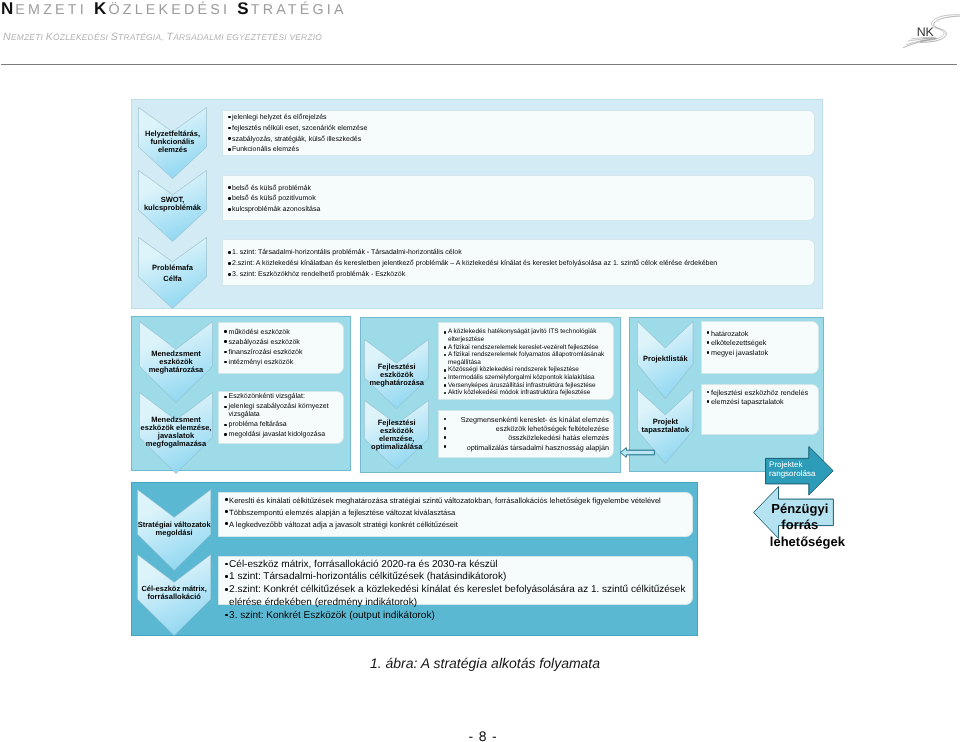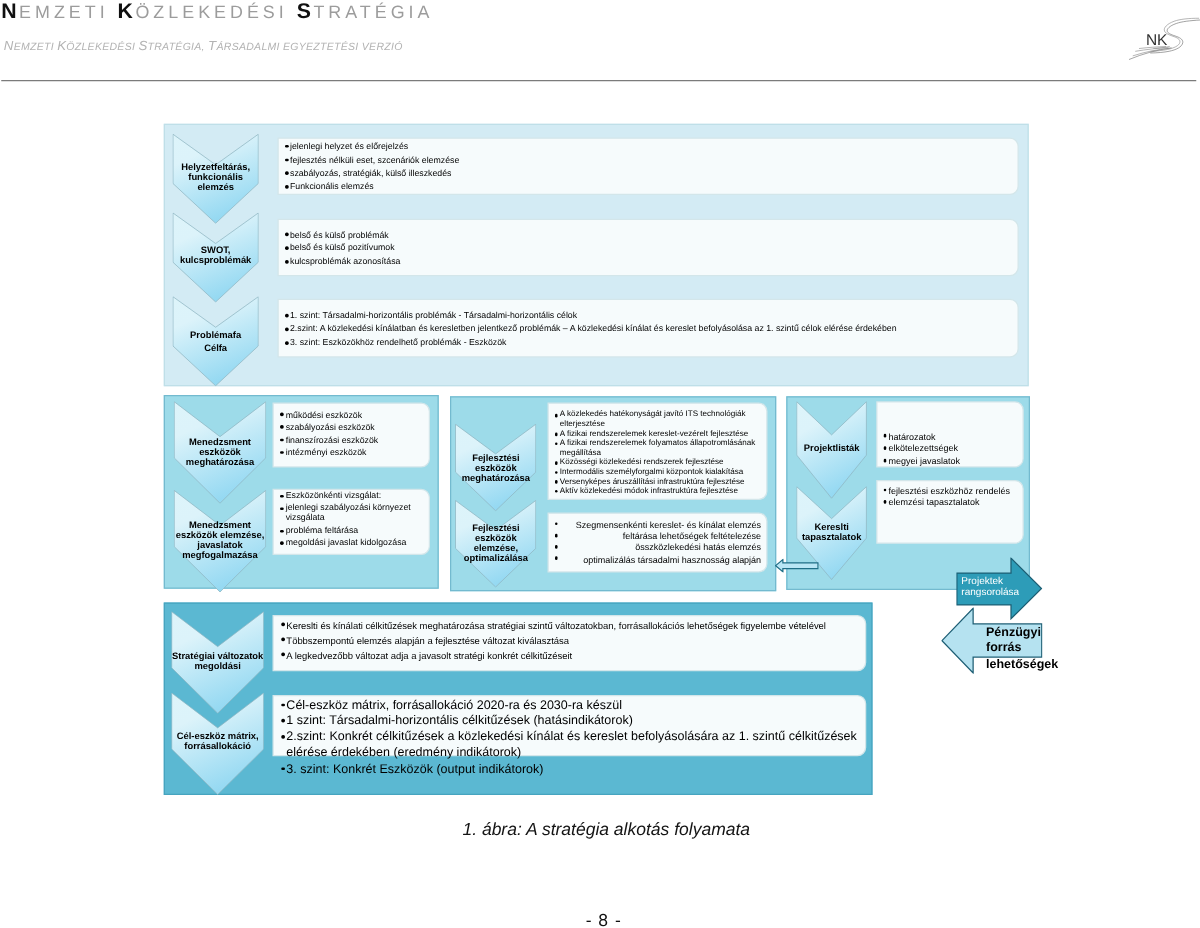--- a/index.html
+++ b/index.html
@@ -239,21 +239,21 @@
         <div class="lbl" style="top: 18.5px; font-size: 7.5px;">
           <div>Fejlesztési</div>
           <div>eszközök</div>
           <div>elemzése,</div>
           <div>optimalizálása</div>
         </div>
       </div>
       <div class="wbox" style="left: 437.9px; top: 409.9px; width: 176px; height: 48px;">
         <ul style="font-size: 7.2px; line-height: 1.28; padding-top: 4px; padding-left: 5px; padding-right: 4px; text-align: right;">
           <li>Szegmensenkénti kereslet- és kínálat elemzés</li>
-          <li>feltárása lehetőségek feltételezése</li>
+          <li>eszközök lehetőségek feltételezése</li>
           <li>összközlekedési hatás elemzés</li>
           <li>optimalizálás társadalmi hasznosság alapján</li>
         </ul>
       </div>
       <div class="panel p-mid" style="left: 628.6px; top: 316.5px; width: 195px; height: 155px;"></div>
       <div class="chev" style="left: 637.1px; top: 321.1px; width: 56.5px; height: 78px;">
         <svg width="56.5" height="78" viewBox="0 0 56.5 78">
           <defs>
             <linearGradient id="cg7" x1="0" y1="0" x2="0.42" y2="1">
               <stop offset="0" stop-color="#ddf4fa"></stop>
@@ -261,39 +261,39 @@
               <stop offset="1" stop-color="#95d9f2"></stop>
             </linearGradient>
           </defs>
           <path d="M0.4 0.4 L28.25 26.9 L56.1 0.4 L56.1 43.1 L28.25 77.6 L0.4 43.1 Z" fill="url(#cg7)" stroke="#8fb6c2" stroke-width="0.6"></path>
         </svg>
         <div class="lbl" style="top: 34px; font-size: 7.5px;">
           <div>Projektlisták</div>
         </div>
       </div>
       <div class="wbox" style="left: 700.9px; top: 320.5px; width: 118px; height: 53px;">
-        <ul style="font-size: 7.2px; line-height: 1.36; padding-top: 23px; padding-left: 5px; padding-right: 4px;">
+        <ul style="font-size: 7.2px; line-height: 1.36; padding-top: 7px; padding-left: 5px; padding-right: 4px;">
           <li>határozatok</li>
           <li>elkötelezettségek</li>
           <li>megyei javaslatok</li>
         </ul>
       </div>
       <div class="chev" style="left: 637.1px; top: 388.8px; width: 56.5px; height: 75px;">
         <svg width="56.5" height="75" viewBox="0 0 56.5 75">
           <defs>
             <linearGradient id="cg8" x1="0" y1="0" x2="0.42" y2="1">
               <stop offset="0" stop-color="#ddf4fa"></stop>
               <stop offset="0.30" stop-color="#dcf3fa"></stop>
               <stop offset="1" stop-color="#95d9f2"></stop>
             </linearGradient>
           </defs>
           <path d="M0.4 0.4 L28.25 25.9 L56.1 0.4 L56.1 41.5 L28.25 74.6 L0.4 41.5 Z" fill="url(#cg8)" stroke="#8fb6c2" stroke-width="0.6"></path>
         </svg>
         <div class="lbl" style="top: 29px; font-size: 7.5px;">
-          <div>Kereslti</div>
+          <div>Projekt</div>
           <div>tapasztalatok</div>
         </div>
       </div>
       <div class="wbox" style="left: 700.9px; top: 383.7px; width: 118px; height: 51px;">
         <ul style="font-size: 7.2px; line-height: 1.36; padding-top: 3px; padding-left: 5px; padding-right: 4px;">
           <li>fejlesztési eszközhöz rendelés</li>
           <li>elemzési tapasztalatok</li>
         </ul>
       </div>
       <div class="panel p-dark" style="left: 131px; top: 482.2px; width: 567px; height: 154px;"></div>
@@ -348,21 +348,21 @@
           <path d="M0.5 5.5 L6.3 0.6 L6.3 3.2 L34.4 3.2 L34.4 7.8 L6.3 7.8 L6.3 10.4 Z" fill="#b9e6f5" stroke="#1f6e86" stroke-width="1" stroke-linejoin="miter"></path>
         </svg></div>
       <div class="harrow" style="left: 765.1px; top: 446.4px; width: 69px; height: 49.5px;"><svg width="69" height="49.5" viewBox="0 0 69 49.5">
           <path d="M0.5 12.4 L43.8 12.4 L43.8 0.5 L68.2 24.75 L43.8 49 L43.8 37.9 L0.5 37.9 Z" fill="#2d9cb8" stroke="#1d5f74" stroke-width="1" stroke-linejoin="miter"></path>
         </svg><div class="lbl" style="top: 13.5px; font-size: 8px; color: rgb(255, 255, 255); width: 56px; left: 4px; text-align: left; line-height: 1.18; font-weight: 400;">
           <div>Projektek</div>
           <div>rangsorolása</div>
         </div></div>
       <div class="harrow" style="left: 752.8px; top: 485.7px; width: 81px; height: 53px;"><svg width="81" height="53" viewBox="0 0 81 53">
           <path d="M0.6 26.5 L25.5 0.6 L25.5 13.1 L80.4 13.1 L80.4 39.6 L25.5 39.6 L25.5 52.4 Z" fill="#b5e2f0" stroke="#1f5f75" stroke-width="1" stroke-linejoin="miter"></path>
-        </svg><div class="lbl" style="top: 15px; font-size: 10px; color: rgb(0, 0, 0); width: 60px; left: 17px; text-align: left; line-height: 1.28; margin-left: 19px;">
+        </svg><div class="lbl" style="top: 15px; font-size: 13px; color: rgb(0, 0, 0); width: 60px; left: 17px; text-align: center; line-height: 1.28;">
           <div>Pénzügyi forrás</div>
           <div>lehetőségek</div>
         </div></div>
     </div>
 
   <div class="caption">1. ábra: A stratégia alkotás folyamata</div>
   <div class="pageno">- 8 -</div>
 </div>
 
 </body></html>

